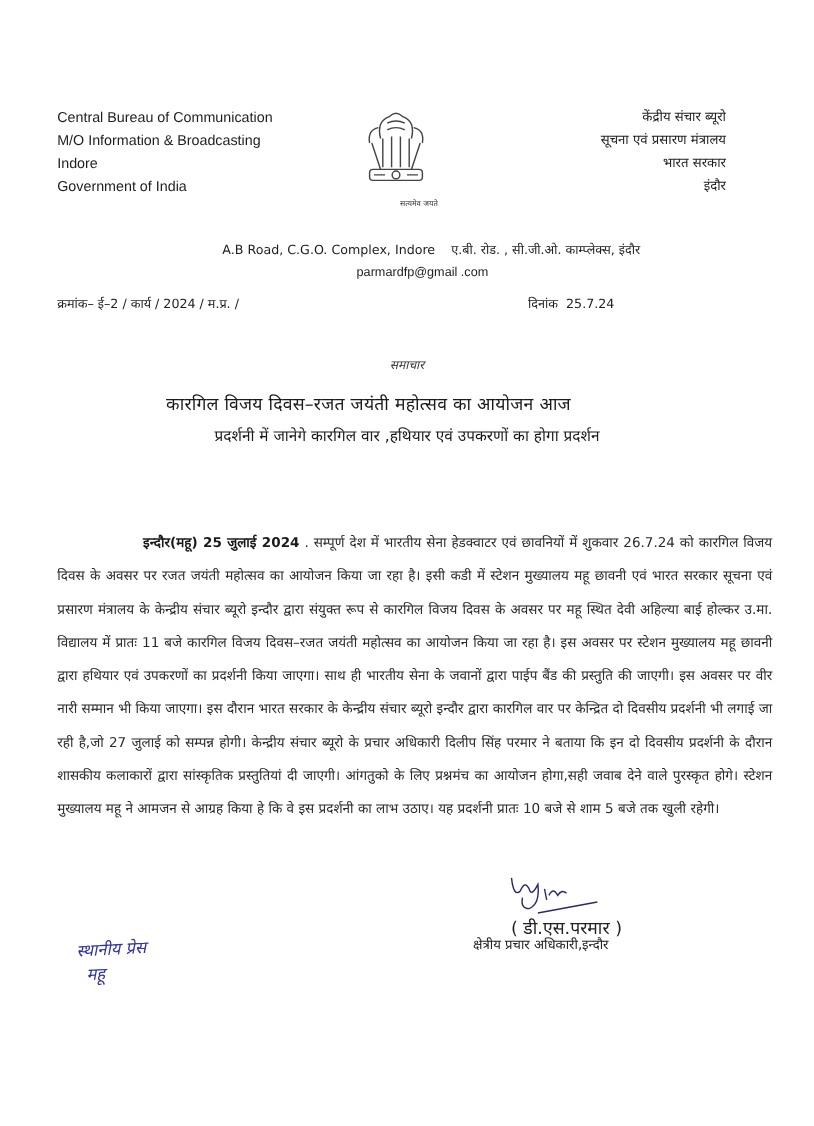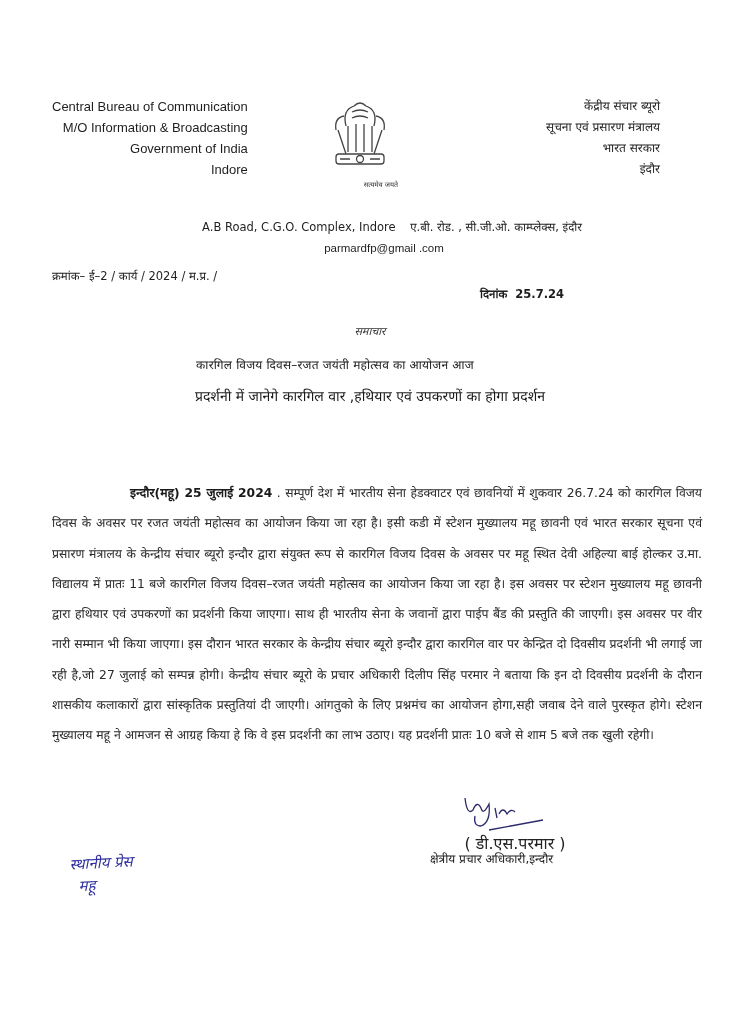--- a/index.html
+++ b/index.html
@@ -1,47 +1,47 @@
 <!DOCTYPE html>
 <html><head>
 <meta charset="utf-8">
 <style>
   html, body { margin: 0; padding: 0; }
   body {
     width: 740px; height: 1024px; background: #ffffff; position: relative; overflow: hidden;
     font-family: "DejaVu Sans", sans-serif; color: #222;
   }
   .abs { position: absolute; }
-  .eng-head { left: 52px; top: 96px; font-family: "Liberation Sans", sans-serif; font-size: 13px; line-height: 21px; color: #1e1e1e; text-align: right; }
+  .eng-head { left: 52px; top: 96px; font-family: "Liberation Sans", sans-serif; font-size: 13px; line-height: 21px; color: #1e1e1e; }
   .hin-head { right: 80px; top: 96px; text-align: right; font-size: 12px; line-height: 21px; color: #1e1e1e; }
   .emblem { left: 322px; top: 96px; width: 76px; height: 96px; }
   .emblem svg { width: 76px; height: 80px; }
   .motto { font-size: 7px; text-align: right; color: #333; }
   .address { left: 0; width: 740px; top: 219px; text-align: center; font-size: 11.5px; color: #1e1e1e; padding-left: 44px; box-sizing: border-box; }
   .email { left: 0; width: 740px; top: 242px; text-align: center; font-size: 11.5px; color: #1e1e1e; padding-left: 28px; box-sizing: border-box; font-family: "Liberation Sans", sans-serif; }
   .ref { left: 52px; top: 268px; font-size: 11.5px; color: #1e1e1e; }
-  .date { left: 480px; top: 286px; font-size: 11.5px; color: #1e1e1e; font-weight: bold; }
+  .date { left: 480px; top: 268px; font-size: 11.5px; color: #1e1e1e; }
   .samachar { left: 0; width: 740px; top: 323px; text-align: center; font-size: 11px; color: #333; font-style: italic; }
-  .headline { left: 0; width: 670px; top: 356px; text-align: center; font-size: 12px; color: #1a1a1a; letter-spacing: 0.2px; }
+  .headline { left: 0; width: 670px; top: 356px; text-align: center; font-size: 16px; color: #1a1a1a; letter-spacing: 0.2px; }
   .subhead { left: 0; width: 740px; top: 386px; text-align: center; font-size: 14px; color: #1a1a1a; }
   .body-text { left: 52px; width: 650px; top: 434px; font-size: 12.3px; line-height: 30.3px; color: #2a2a2a; text-align: justify; text-indent: 78px; margin-top: 44px; }
   .body-text b { font-weight: bold; color: #1a1a1a; }
   .sig { left: 455px; top: 792px; width: 140px; height: 40px; }
   .sig-name { left: 430px; top: 832px; width: 170px; text-align: center; font-size: 16px; color: #222; }
   .sig-desig { left: 430px; top: 850px; width: 190px; text-align: left; font-size: 12px; color: #222; }
   .handnote { left: 70px; top: 852px; font-size: 15px; color: #3030a0; font-style: italic; line-height: 22px; font-family: "DejaVu Serif", serif; transform: rotate(-3deg); }
 </style>
 </head>
 <body>
 
 <div class="abs eng-head">
   <div>Central Bureau of Communication</div>
   <div>M/O Information &amp; Broadcasting</div>
+  <div>Indore</div>
   <div>Government of India</div>
-  <div>Indore</div>
 </div>
 
 <div class="abs emblem">
   <svg viewBox="0 0 76 80">
     <g fill="none" stroke="#444" stroke-width="1.3">
       <path d="M24 30 Q20 14 32 10 Q38 4 44 10 Q56 14 52 30"></path>
       <path d="M14 34 Q12 22 22 20"></path>
       <path d="M62 34 Q64 22 54 20"></path>
       <path d="M26 30 L26 56 M34 28 L34 56 M42 28 L42 56 M50 30 L50 56"></path>
       <path d="M16 34 L24 58 M60 34 L52 58"></path>

